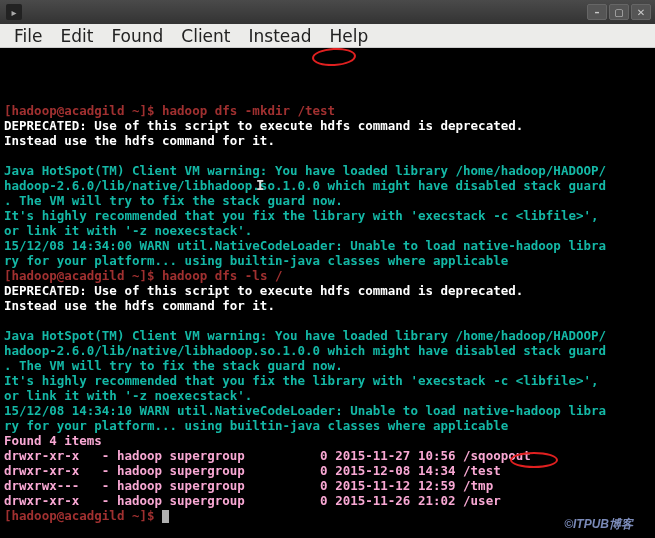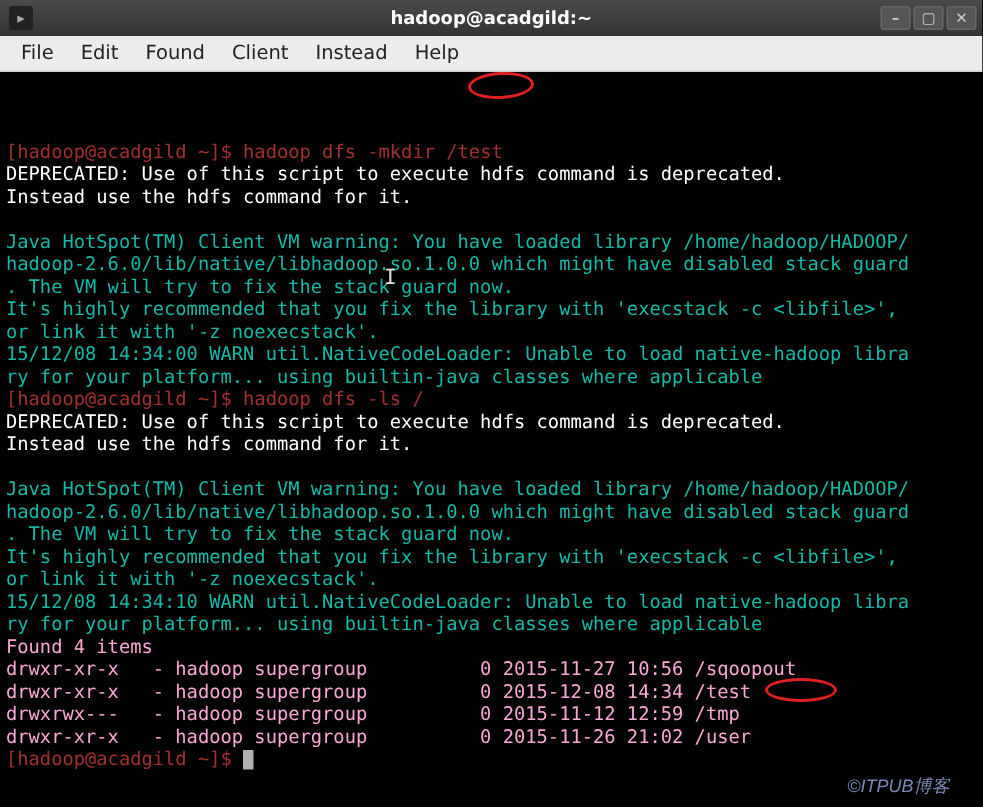--- a/index.html
+++ b/index.html
@@ -1,41 +1,40 @@
 <!DOCTYPE html>
 <html><head>
   <meta charset="utf-8">
   <style>
     * { margin: 0; padding: 0; box-sizing: border-box; }
     body { width: 655px; height: 538px; font-family: "DejaVu Sans", sans-serif; background: #000; overflow: hidden; }
     .titlebar { background: linear-gradient(#4a4a4a, #333); color: #fff; height: 24px; display: flex; align-items: center; justify-content: center; position: relative; font-size: 12px; font-weight: bold; }
     .titlebar-icon { position: absolute; left: 6px; width: 16px; height: 16px; background: #222; border-radius: 2px; display:flex; align-items:center; justify-content:center; color:#aaa; font-size:10px;}
     .window-controls { position: absolute; right: 4px; display: flex; gap: 2px; }
     .wc-btn { width: 20px; height: 16px; background: #555; border: 1px solid #666; border-radius: 2px; display:flex; align-items:center; justify-content:center; color:#ccc; font-size:10px; cursor:pointer;}
-    .menubar { background: #ececea; height: 24px; display: flex; align-items: center; padding: 0 6px; gap: 2px; border-bottom: 1px solid #ccc; font-size: 13px; color: #222; }
+    .menubar { background: #ececea; height: 24px; display: flex; align-items: center; padding: 0 6px; gap: 2px; border-bottom: 1px solid #ccc; font-size: 17px; color: #222; }
     .menu-item { padding: 2px 8px; cursor: pointer; }
-    .terminal { background: #000; color: #b0b0b0; font-family: "DejaVu Sans Mono", monospace; font-size: 12.5px; line-height: 15px; padding: 0 4px; white-space: pre; height: calc(538px - 48px); overflow: hidden; position: relative; }
+    .terminal { background: #000; color: #b0b0b0; font-family: "DejaVu Sans Mono", monospace; font-size: 12.5px; line-height: 15px; padding: 10px 4px; white-space: pre; height: calc(538px - 48px); overflow: hidden; position: relative; font-weight: bold; }
     .prompt { color: #a03030; }
     .cmd { color: #a03030; }
     .deprecated { color: #ffffff; }
     .msg { color: #14b8a6; }
     .ls { color: #f9a8d4; }
     .circle { position: absolute; border: 2px solid #e02020; border-radius: 50%; pointer-events: none; }
     .circle1 { left: 312px; top: 0px; width: 44px; height: 18px; transform: rotate(-3deg);}
     .circle2 { left: 510px; top: 404px; width: 48px; height: 16px; }
     .cursor-ibeam { position: absolute; left: 256px; top: 130px; width: 8px; height: 14px; color: #ddd; font-size: 14px;}
     .watermark { position: absolute; right: 22px; bottom: 6px; color: #8899cc; font-size: 12px; font-style: italic; opacity: 0.9; font-family: sans-serif; }
     .cursor-block { display:inline-block; width:7px; height:13px; background:#b0b0b0; vertical-align: text-bottom;}
   </style>
 </head>
 <body>
 
 <div class="titlebar">
   <span class="titlebar-icon">▸</span>
-  <span>hadoop@acadgild:~</span>
   <div class="window-controls">
     <div class="wc-btn">–</div>
     <div class="wc-btn">▢</div>
     <div class="wc-btn">✕</div>
   </div>
 </div>
 
 <div class="menubar">
   <span class="menu-item">File</span>
   <span class="menu-item">Edit</span>

